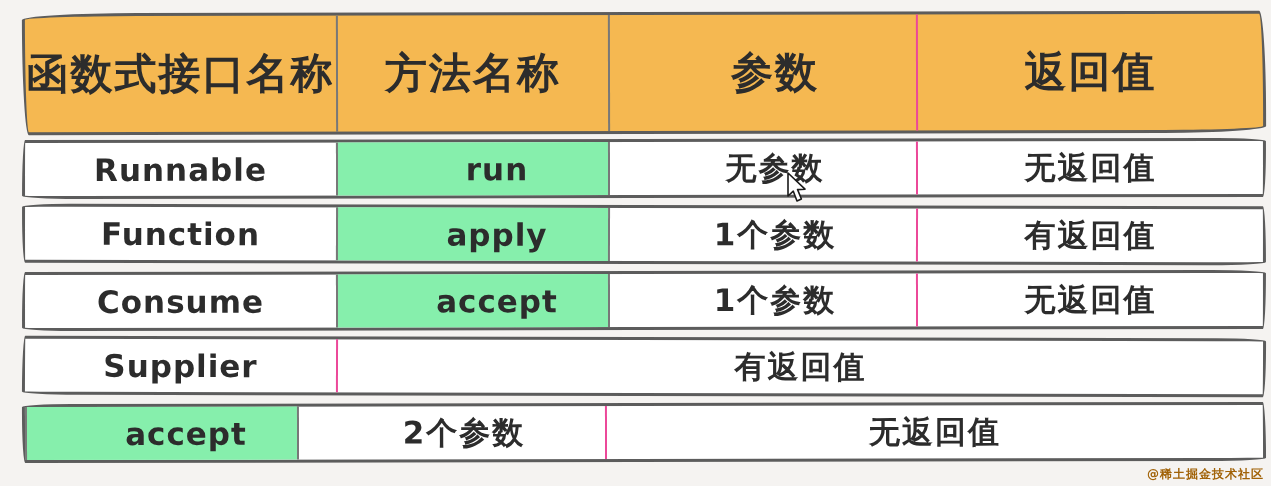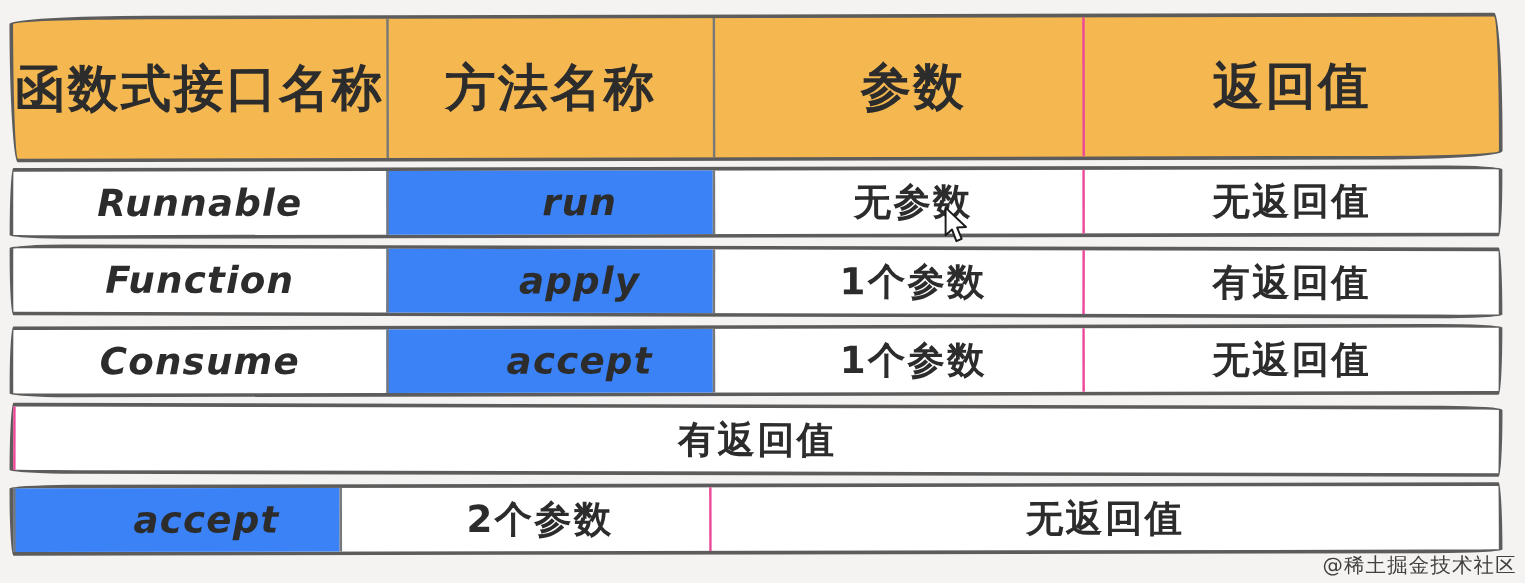--- a/index.html
+++ b/index.html
@@ -6,21 +6,21 @@
   body {
     width: 1271px; height: 486px;
     background: #f5f3f1;
     position: relative;
     overflow: hidden;
     font-family: "DejaVu Sans", sans-serif;
     color: #2c2c2c;
   }
   .table-wrap {
     position: absolute;
-    left: 8px; top: 12px;
+    left: 22px; top: 12px;
     width: 1244px;
   }
   .trow {
     box-sizing: border-box;
     display: flex;
     border: 3px solid #5c5c5c;
     background: #ffffff;
     margin-bottom: 7px;
     align-items: stretch;
   }
@@ -45,28 +45,29 @@
     display: flex;
     align-items: center;
     justify-content: center;
     letter-spacing: 2px;
     white-space: nowrap;
   }
   .c1 { width: 311px; }
   .c2 { width: 272px; border-left: 2px solid #787878; }
   .c3 { width: 308px; border-left: 2px solid #787878; padding-left: 24px; }
   .c4 { flex: 1;      border-left: 2px solid #ec4899; }
-  .datarow .c2 { background: #3b82f6; padding-left: 48px; }
-  .eng { letter-spacing: 1px; font-style: italic; font-weight: 600; }
+  .datarow .c2 { background: #86efac; padding-left: 48px; }
+  .eng { letter-spacing: 1px; font-weight: 600; }
   .watermark {
     position: absolute;
     right: 7px; bottom: 3px;
-    font-size: 17px;
-    color: #404040;
+    font-size: 12px;
+    color: #a16207;
     letter-spacing: 1px;
+    font-weight: bold;
   }
   .cursor {
     position: absolute;
     left: 786px; top: 172px;
     width: 22px; height: 32px;
   }
 </style>
 </head>
 <body>
 
@@ -94,20 +95,21 @@
   </div>
 
   <div class="trow datarow wv4">
     <div class="cell c1 eng">Consume</div>
     <div class="cell c2 eng">accept</div>
     <div class="cell c3">1个参数</div>
     <div class="cell c4">无返回值</div>
   </div>
 
   <div class="trow datarow wv2">
+    <div class="cell c1 eng">Supplier</div>
     <div class="cell c4">有返回值</div>
   </div>
 
   <div class="trow datarow wv3">
     <div class="cell c2 eng">accept</div>
     <div class="cell c3">2个参数</div>
     <div class="cell c4">无返回值</div>
   </div>
 
 </div>

